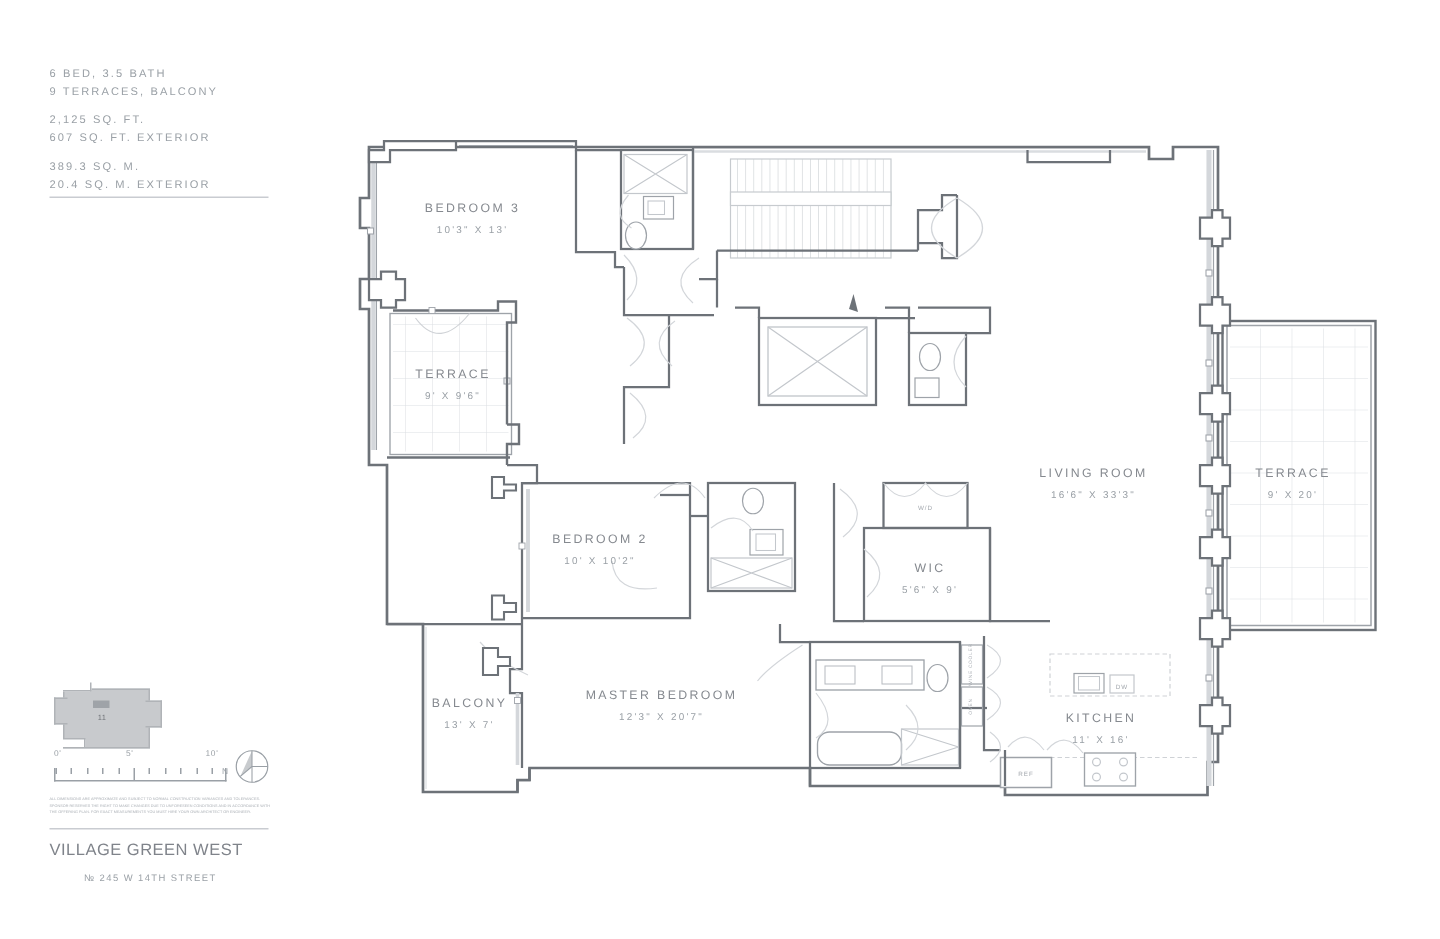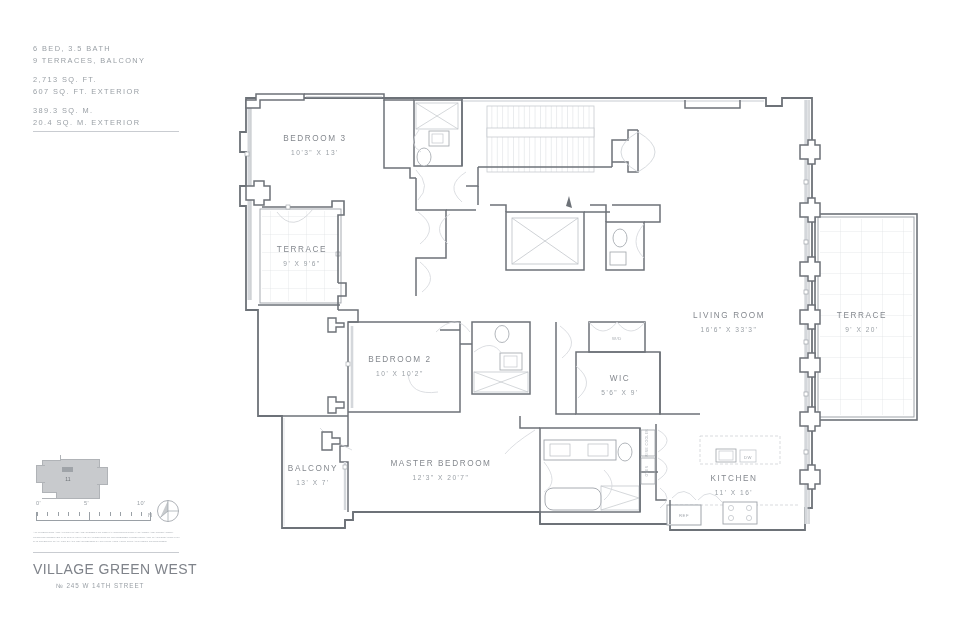--- a/index.html
+++ b/index.html
@@ -45,21 +45,21 @@
   
   .compass{position:absolute;left:148px;top:498px;width:34px;height:28px;}
   .cmp-n{position:absolute;left:0px;top:14px;font-size:5.6px;color:#9aa0a6;}
 
   
   .disclaimer{position:absolute;left:33px;top:531px;width:155px;font-size:2.5px;
               line-height:1.85;letter-spacing:.01em;color:#a9aeb4;}
   .rule2{position:absolute;left:33px;top:552px;width:146px;height:1px;background:#c9ccd1;}
 
   
-  .brand{position:absolute;left:33px;top:561px;font-size:14px;letter-spacing:.03em;
+  .brand{position:absolute;left:33px;top:561px;font-size:11px;letter-spacing:.03em;
          color:#7f838a;white-space:nowrap;}
   .addr{position:absolute;left:56px;top:582px;font-size:6.3px;letter-spacing:.15em;
         color:#9aa0a6;white-space:nowrap;}
 
   
   #plan{position:absolute;left:0;top:0;width:960px;height:626px;}
 
   .lbl{font-family:"Liberation Sans","DejaVu Sans",sans-serif;fill:#85898f;
        letter-spacing:1.6px;}
   .lbl-room{font-size:8.2px;}
@@ -70,21 +70,21 @@
 </head>
 <body>
 
 <div id="page">
 
   <div class="info">
     <div class="specblock">
       <div>6 BED, 3.5 BATH</div>
       <div>9 TERRACES, BALCONY</div>
       <div class="gap"></div>
-      <div>2,713 SQ. FT.</div>
+      <div>2,125 SQ. FT.</div>
       <div>607 SQ. FT. EXTERIOR</div>
       <div class="gap"></div>
       <div>389.3 SQ. M.</div>
       <div>20.4 SQ. M. EXTERIOR</div>
     </div>
   </div>
   <div class="rule"></div>
 
   <div class="keyplan">
     <div class="kp-main"></div>

